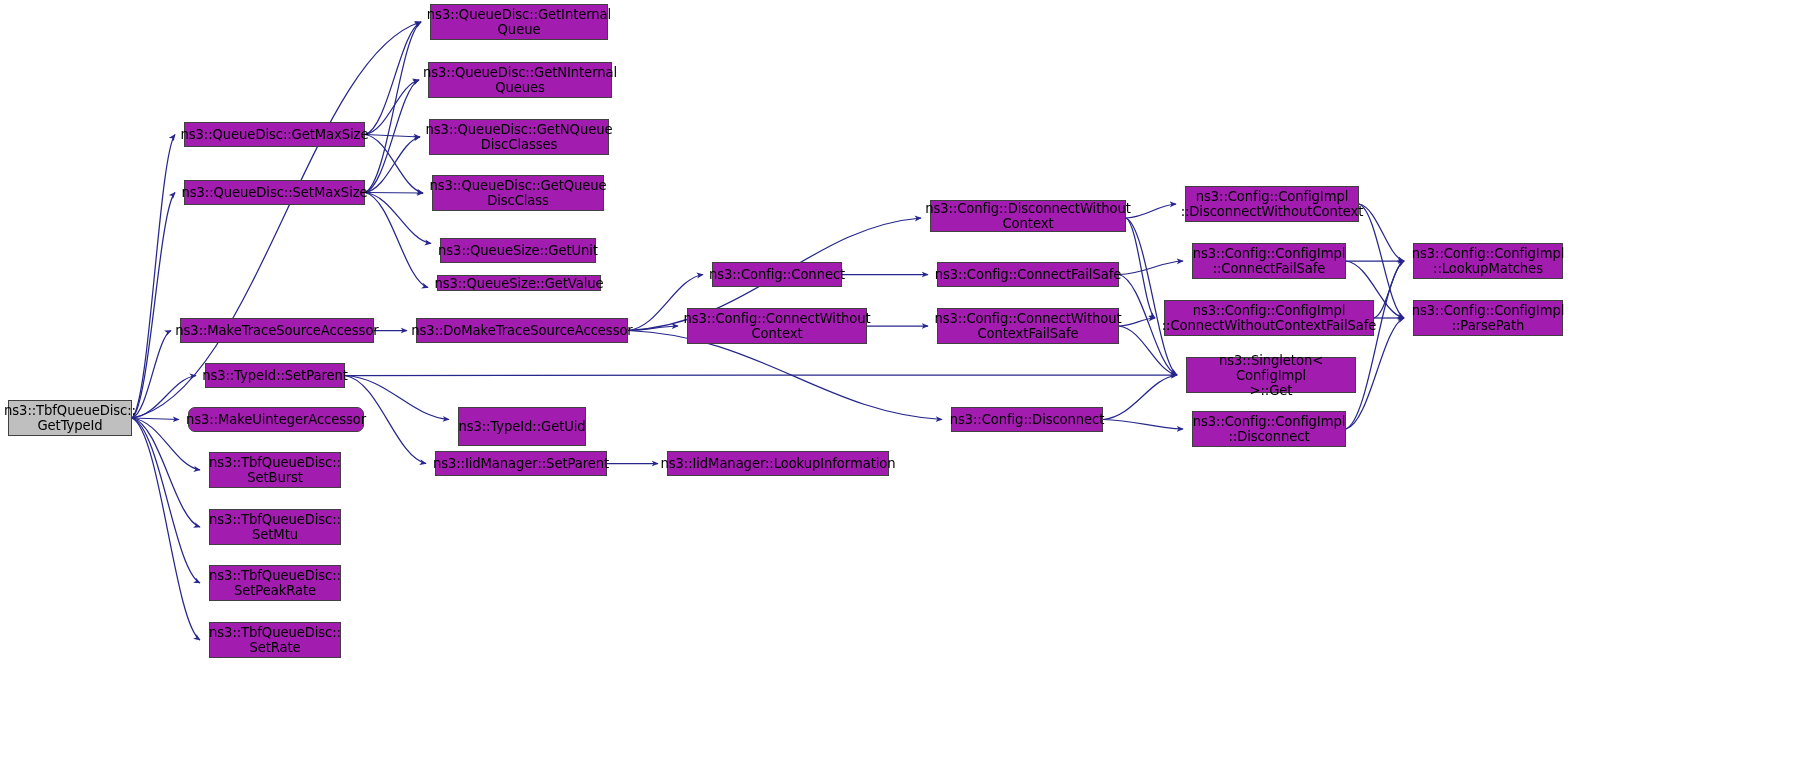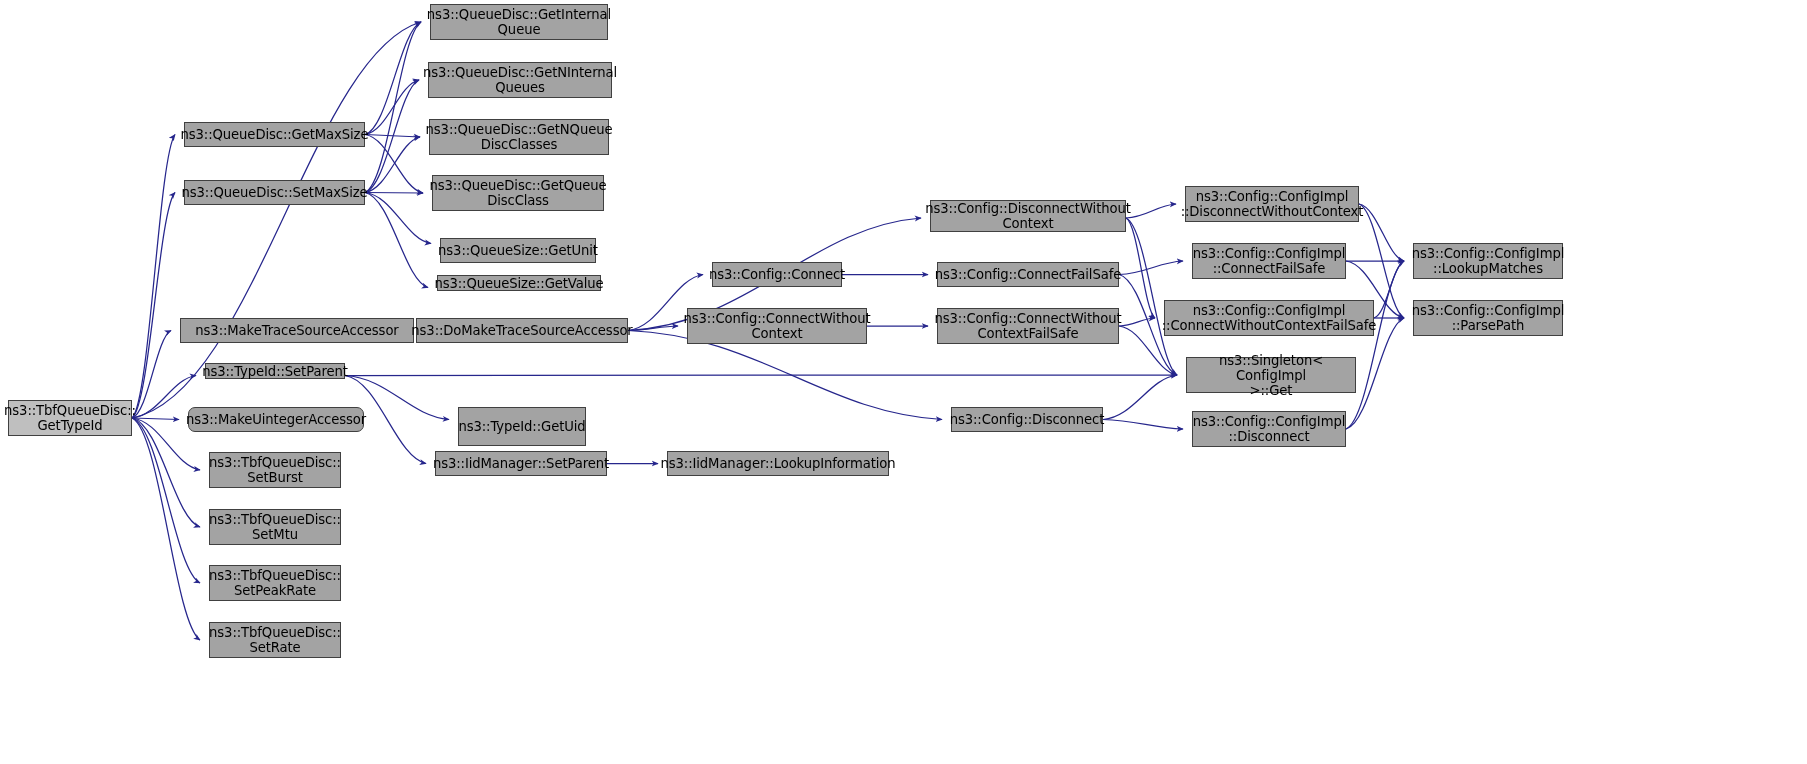--- a/index.html
+++ b/index.html
@@ -20,21 +20,21 @@
     left: 0;
     top: 0;
     width: 1807px;
     height: 764px;
     pointer-events: none;
   }
   .node {
     position: absolute;
     box-sizing: border-box;
     border: 1px solid #404040;
-    background: #a3a3a3;
+    background: #a21caf;
     color: #000000;
     display: flex;
     align-items: center;
     justify-content: center;
     text-align: center;
     font-size: 13.2px;
     line-height: 15px;
     letter-spacing: -0.1px;
     white-space: pre-line;
     z-index: 5;
@@ -112,23 +112,23 @@
       <div class="node" style="left: 430px; top: 4px; width: 178px; height: 36px;">ns3::QueueDisc::GetInternal
 Queue</div>
       <div class="node" style="left: 428px; top: 62px; width: 184px; height: 36px;">ns3::QueueDisc::GetNInternal
 Queues</div>
       <div class="node" style="left: 429px; top: 119px; width: 180px; height: 36px;">ns3::QueueDisc::GetNQueue
 DiscClasses</div>
       <div class="node" style="left: 432px; top: 175px; width: 172px; height: 36px;">ns3::QueueDisc::GetQueue
 DiscClass</div>
       <div class="node" style="left: 440px; top: 238px; width: 156px; height: 25px;">ns3::QueueSize::GetUnit</div>
       <div class="node" style="left: 437px; top: 275px; width: 164px; height: 16px;">ns3::QueueSize::GetValue</div>
-      <div class="node" style="left: 180px; top: 318px; width: 234px; height: 25px;">ns3::MakeTraceSourceAccessor</div>
+      <div class="node" style="left: 180px; top: 318px; width: 194px; height: 25px;">ns3::MakeTraceSourceAccessor</div>
       <div class="node" style="left: 416px; top: 318px; width: 212px; height: 25px;">ns3::DoMakeTraceSourceAccessor</div>
-      <div class="node" style="left: 205px; top: 363px; width: 140px; height: 16px;">ns3::TypeId::SetParent</div>
+      <div class="node" style="left: 205px; top: 363px; width: 140px; height: 25px;">ns3::TypeId::SetParent</div>
       <div class="node" style="left: 188px; top: 407px; width: 176px; height: 25px; border-radius: 7px;">ns3::MakeUintegerAccessor</div>
       <div class="node" style="left: 209px; top: 452px; width: 132px; height: 36px;">ns3::TbfQueueDisc::
 SetBurst</div>
       <div class="node" style="left: 209px; top: 509px; width: 132px; height: 36px;">ns3::TbfQueueDisc::
 SetMtu</div>
       <div class="node" style="left: 209px; top: 565px; width: 132px; height: 36px;">ns3::TbfQueueDisc::
 SetPeakRate</div>
       <div class="node" style="left: 209px; top: 622px; width: 132px; height: 36px;">ns3::TbfQueueDisc::
 SetRate</div>
       <div class="node" style="left: 458px; top: 407px; width: 128px; height: 39px;">ns3::TypeId::GetUid</div>

